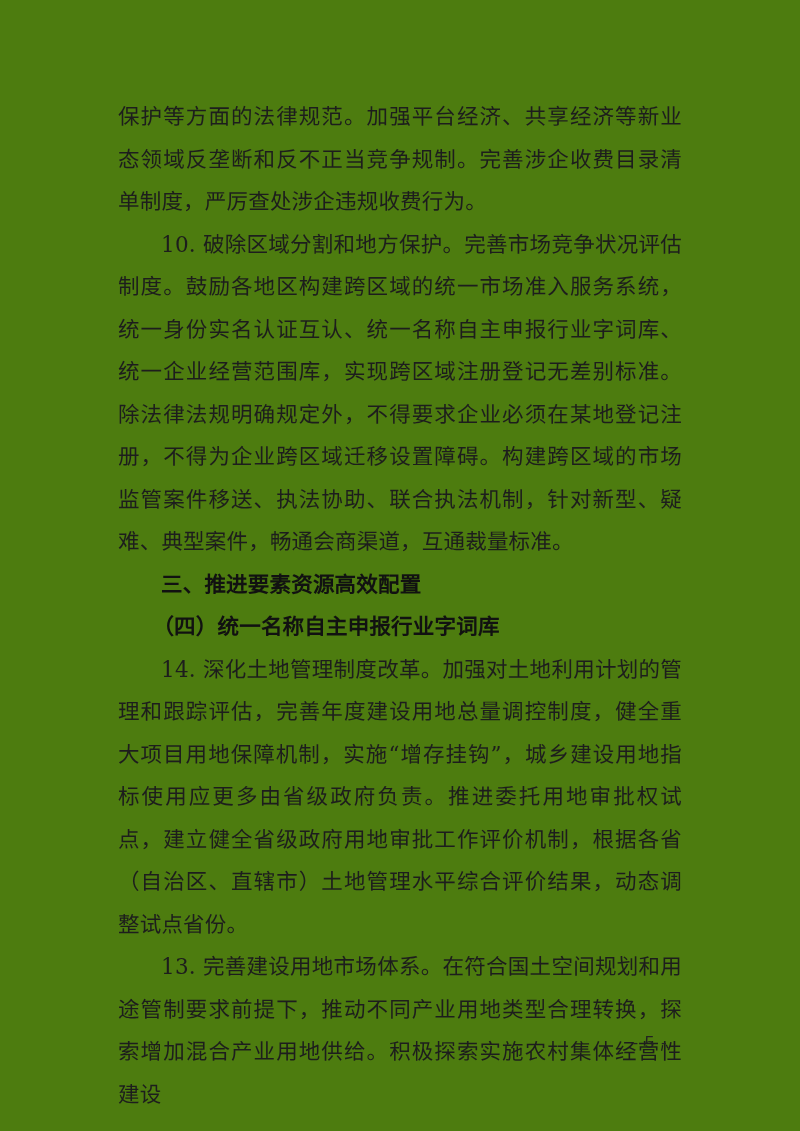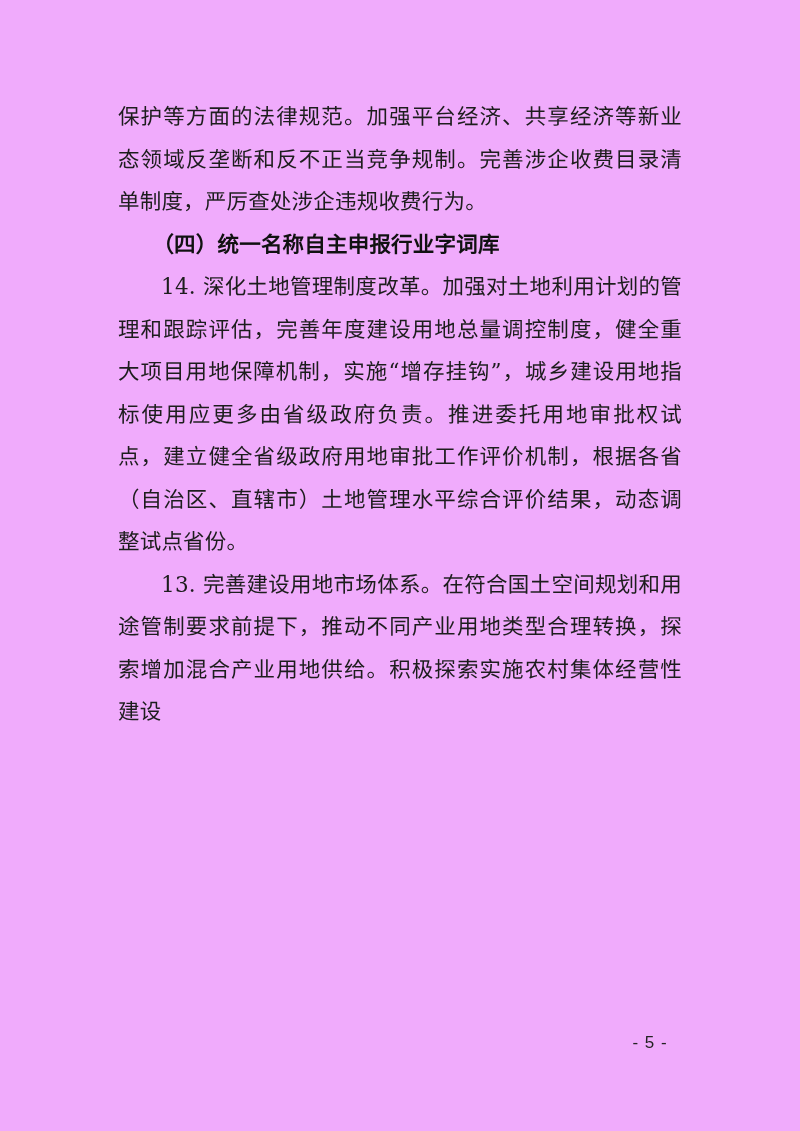--- a/index.html
+++ b/index.html
@@ -13,21 +13,21 @@
     position: relative;
     overflow: hidden;
     font-family: "DejaVu Serif", serif;
   }
   .doc-page {
     position: absolute;
     left: 0;
     top: 0;
     width: 800px;
     height: 1131px;
-    background: #f0abfc;
+    background: #4d7c0f;
   }
   .doc-body {
     position: absolute;
     left: 118px;
     top: 96px;
     width: 564px;
     color: #1d1d1d;
     font-size: 21.5px;
     line-height: 42.5px;
     text-align: justify;
@@ -79,21 +79,23 @@
 </style>
 </head>
 <body>
 
 <div class="doc-page">
 
   <div class="doc-body">
 
     <p class="continuation">保护等方面的法律规范。加强平台经济、共享经济等新业态领域反垄断和反不正当竞争规制。完善涉企收费目录清单制度，严厉查处涉企违规收费行为。</p>
 
+    <p>10. 破除区域分割和地方保护。完善市场竞争状况评估制度。鼓励各地区构建跨区域的统一市场准入服务系统，统一身份实名认证互认、统一名称自主申报行业字词库、统一企业经营范围库，实现跨区域注册登记无差别标准。除法律法规明确规定外，不得要求企业必须在某地登记注册，不得为企业跨区域迁移设置障碍。构建跨区域的市场监管案件移送、执法协助、联合执法机制，针对新型、疑难、典型案件，畅通会商渠道，互通裁量标准。</p>
 
+    <div class="heading-1">三、推进要素资源高效配置</div>
 
     <div class="heading-2">（四）统一名称自主申报行业字词库</div>
 
     <p>14. 深化土地管理制度改革。加强对土地利用计划的管理和跟踪评估，完善年度建设用地总量调控制度，健全重大项目用地保障机制，实施“增存挂钩”，城乡建设用地指标使用应更多由省级政府负责。推进委托用地审批权试点，建立健全省级政府用地审批工作评价机制，根据各省（自治区、直辖市）土地管理水平综合评价结果，动态调整试点省份。</p>
 
     <p>13. 完善建设用地市场体系。在符合国土空间规划和用途管制要求前提下，推动不同产业用地类型合理转换，探索增加混合产业用地供给。积极探索实施农村集体经营性建设</p>
 
   </div>
 
   <div class="page-footer">- 5 -</div>

